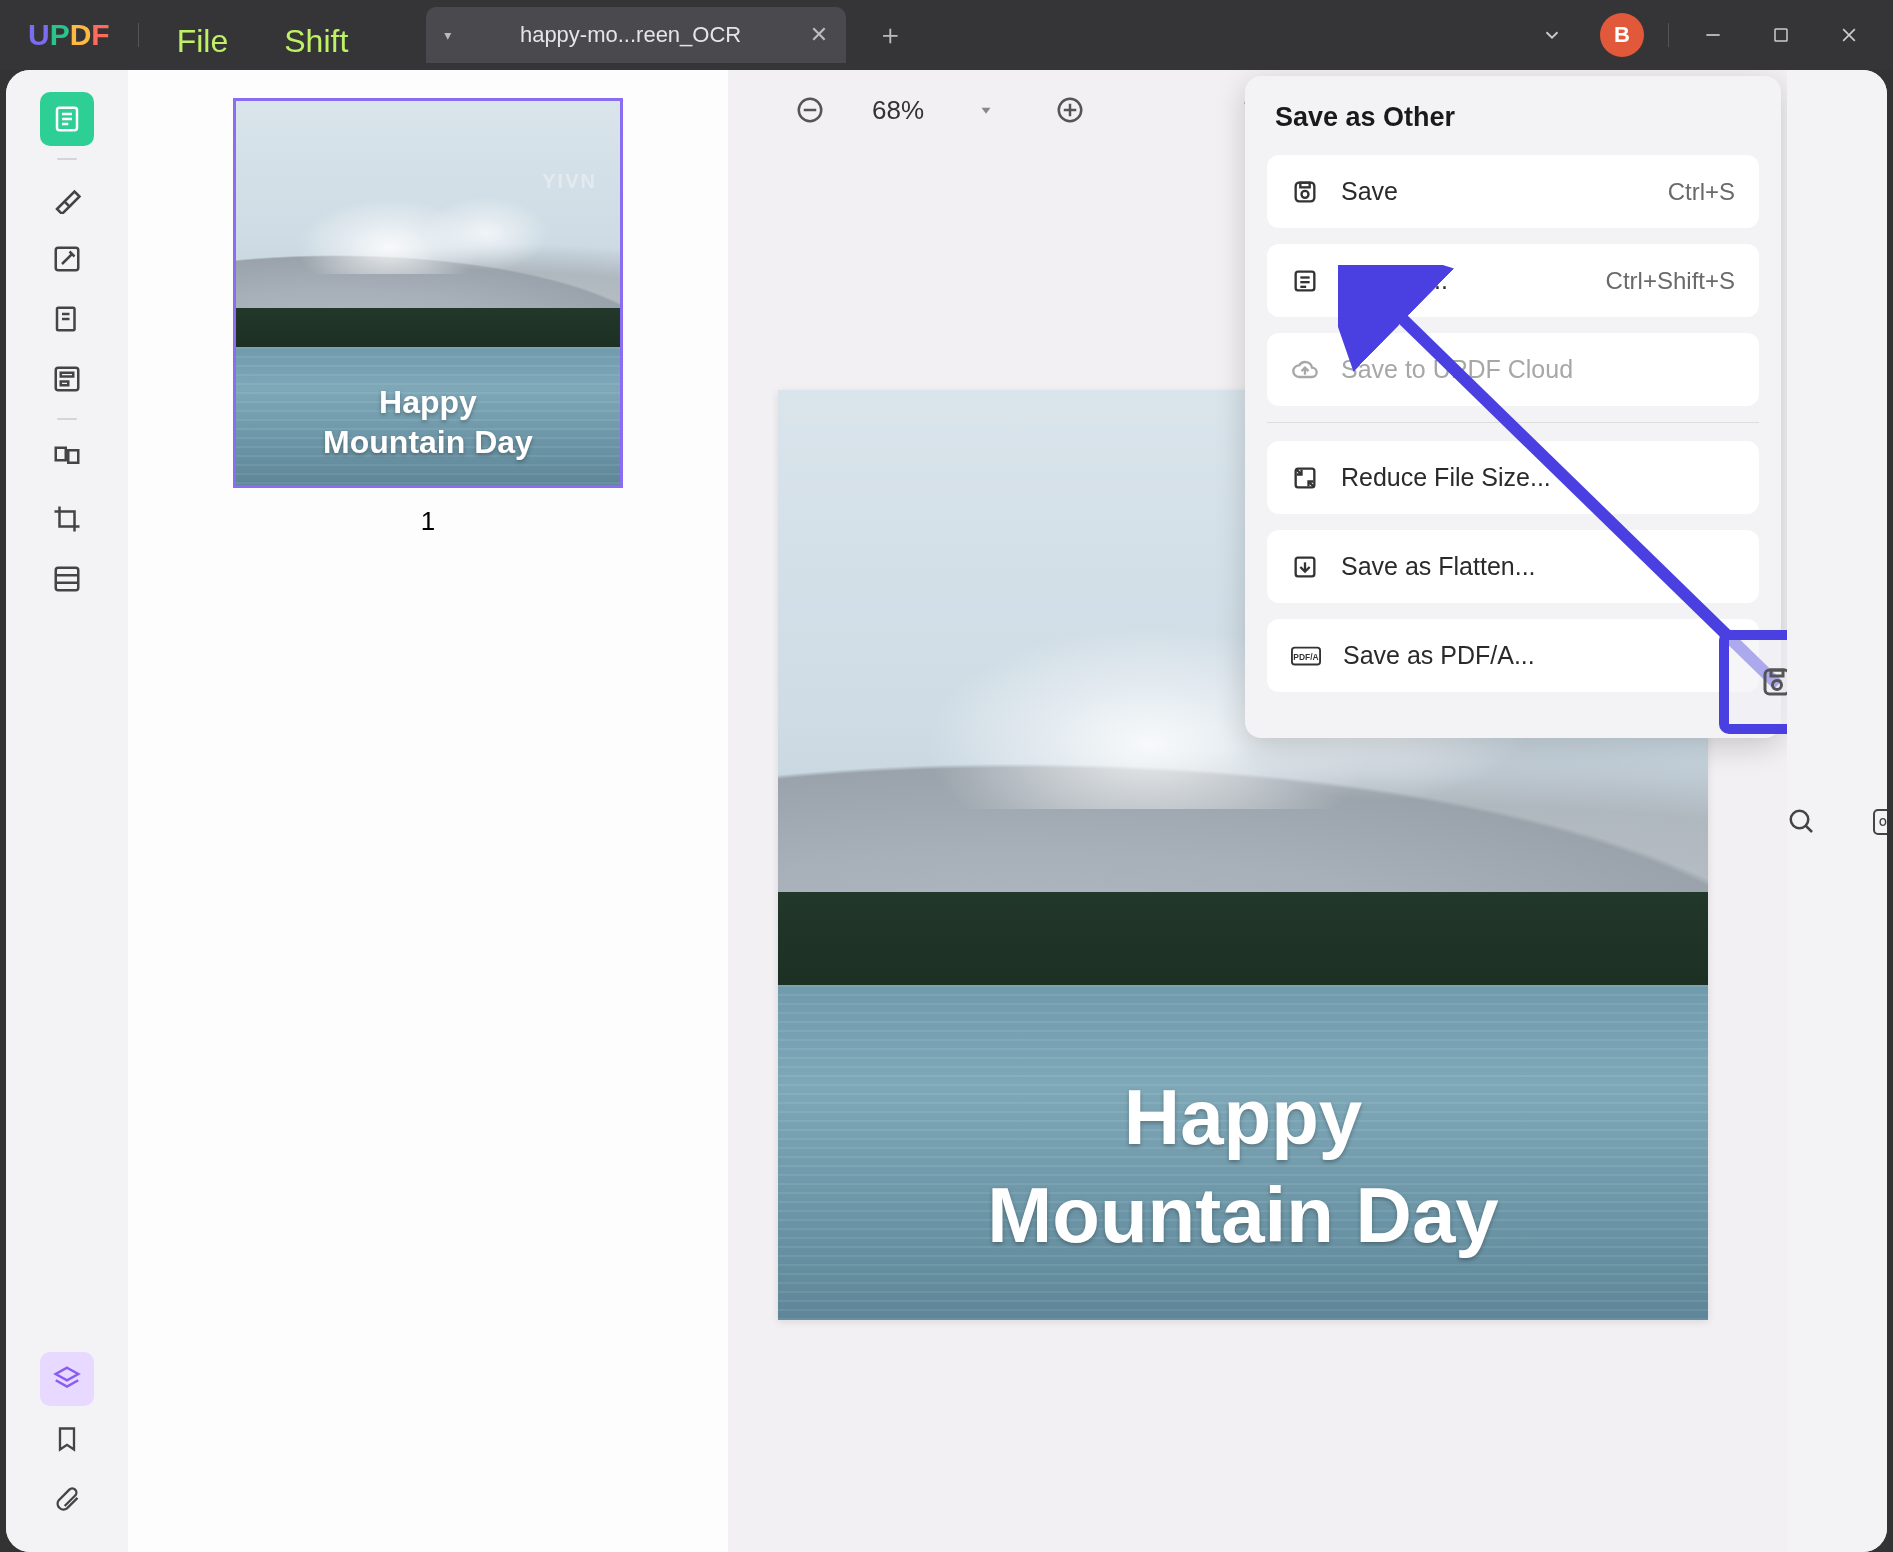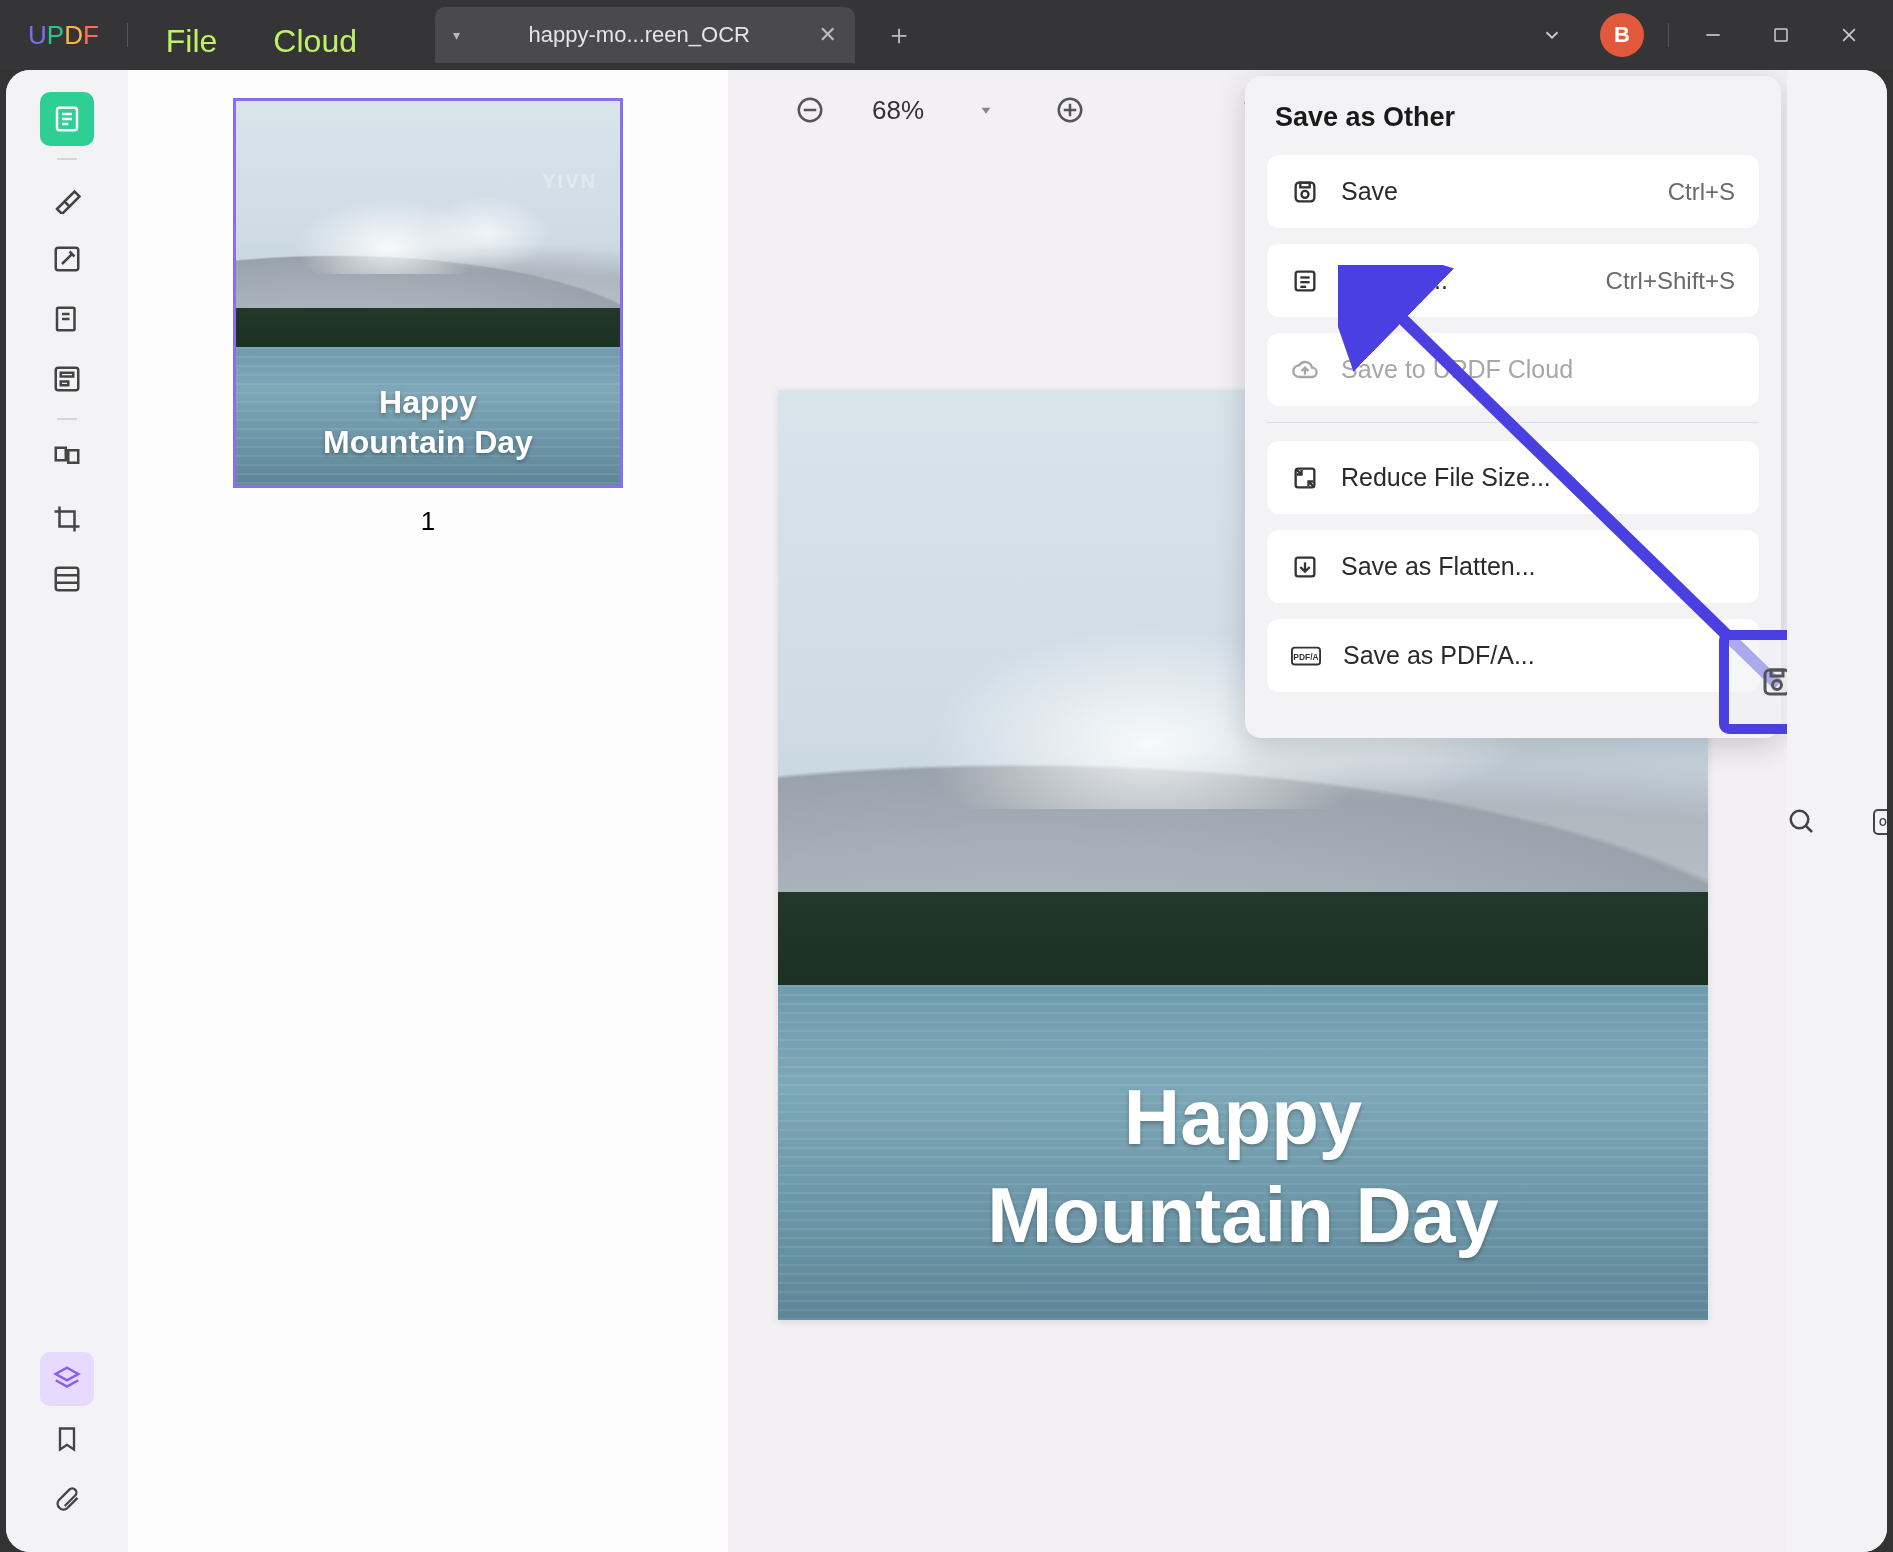--- a/index.html
+++ b/index.html
@@ -12,22 +12,22 @@
   transform-origin: top left;
 }
 .titlebar {
   height: 70px;
   background: #353538;
   display: flex;
   align-items: center;
   padding: 0 10px;
 }
 .logo {
-  font-size: 26px;
-  font-weight: 400;
+  font-size: 30px;
+  font-weight: 700;
   padding: 0 18px;
 }
 .logo .u { color: #7a6df0; }
 .logo .p { color: #28c58a; }
 .logo .d { color: #ffb940; }
 .logo .f { color: #ff6a5b; }
 .vdiv {
   width: 1px;
   height: 24px;
   background: #555;
@@ -218,21 +218,21 @@
 </style>
 </head>
 <body>
 
 <div class="titlebar">
   <div class="logo">
     <span class="u">U</span><span class="p">P</span><span class="d">D</span><span class="f">F</span>
   </div>
   <div class="vdiv"></div>
   <div class="menuitem">File</div>
-  <div class="menuitem">Cloud</div>
+  <div class="menuitem">Shift</div>
   <div class="tab">
     <span class="dd">▾</span>
     <span class="name">happy-mo...reen_OCR</span>
     <span class="x">✕</span>
   </div>
   <div class="newtab">＋</div>
   <div class="spacer"></div>
   <div class="wicon">
     <svg width="22" height="22" viewBox="0 0 24 24" fill="none" stroke="#ccc" stroke-width="2">
         <polyline points="6 9 12 15 18 9"></polyline>

